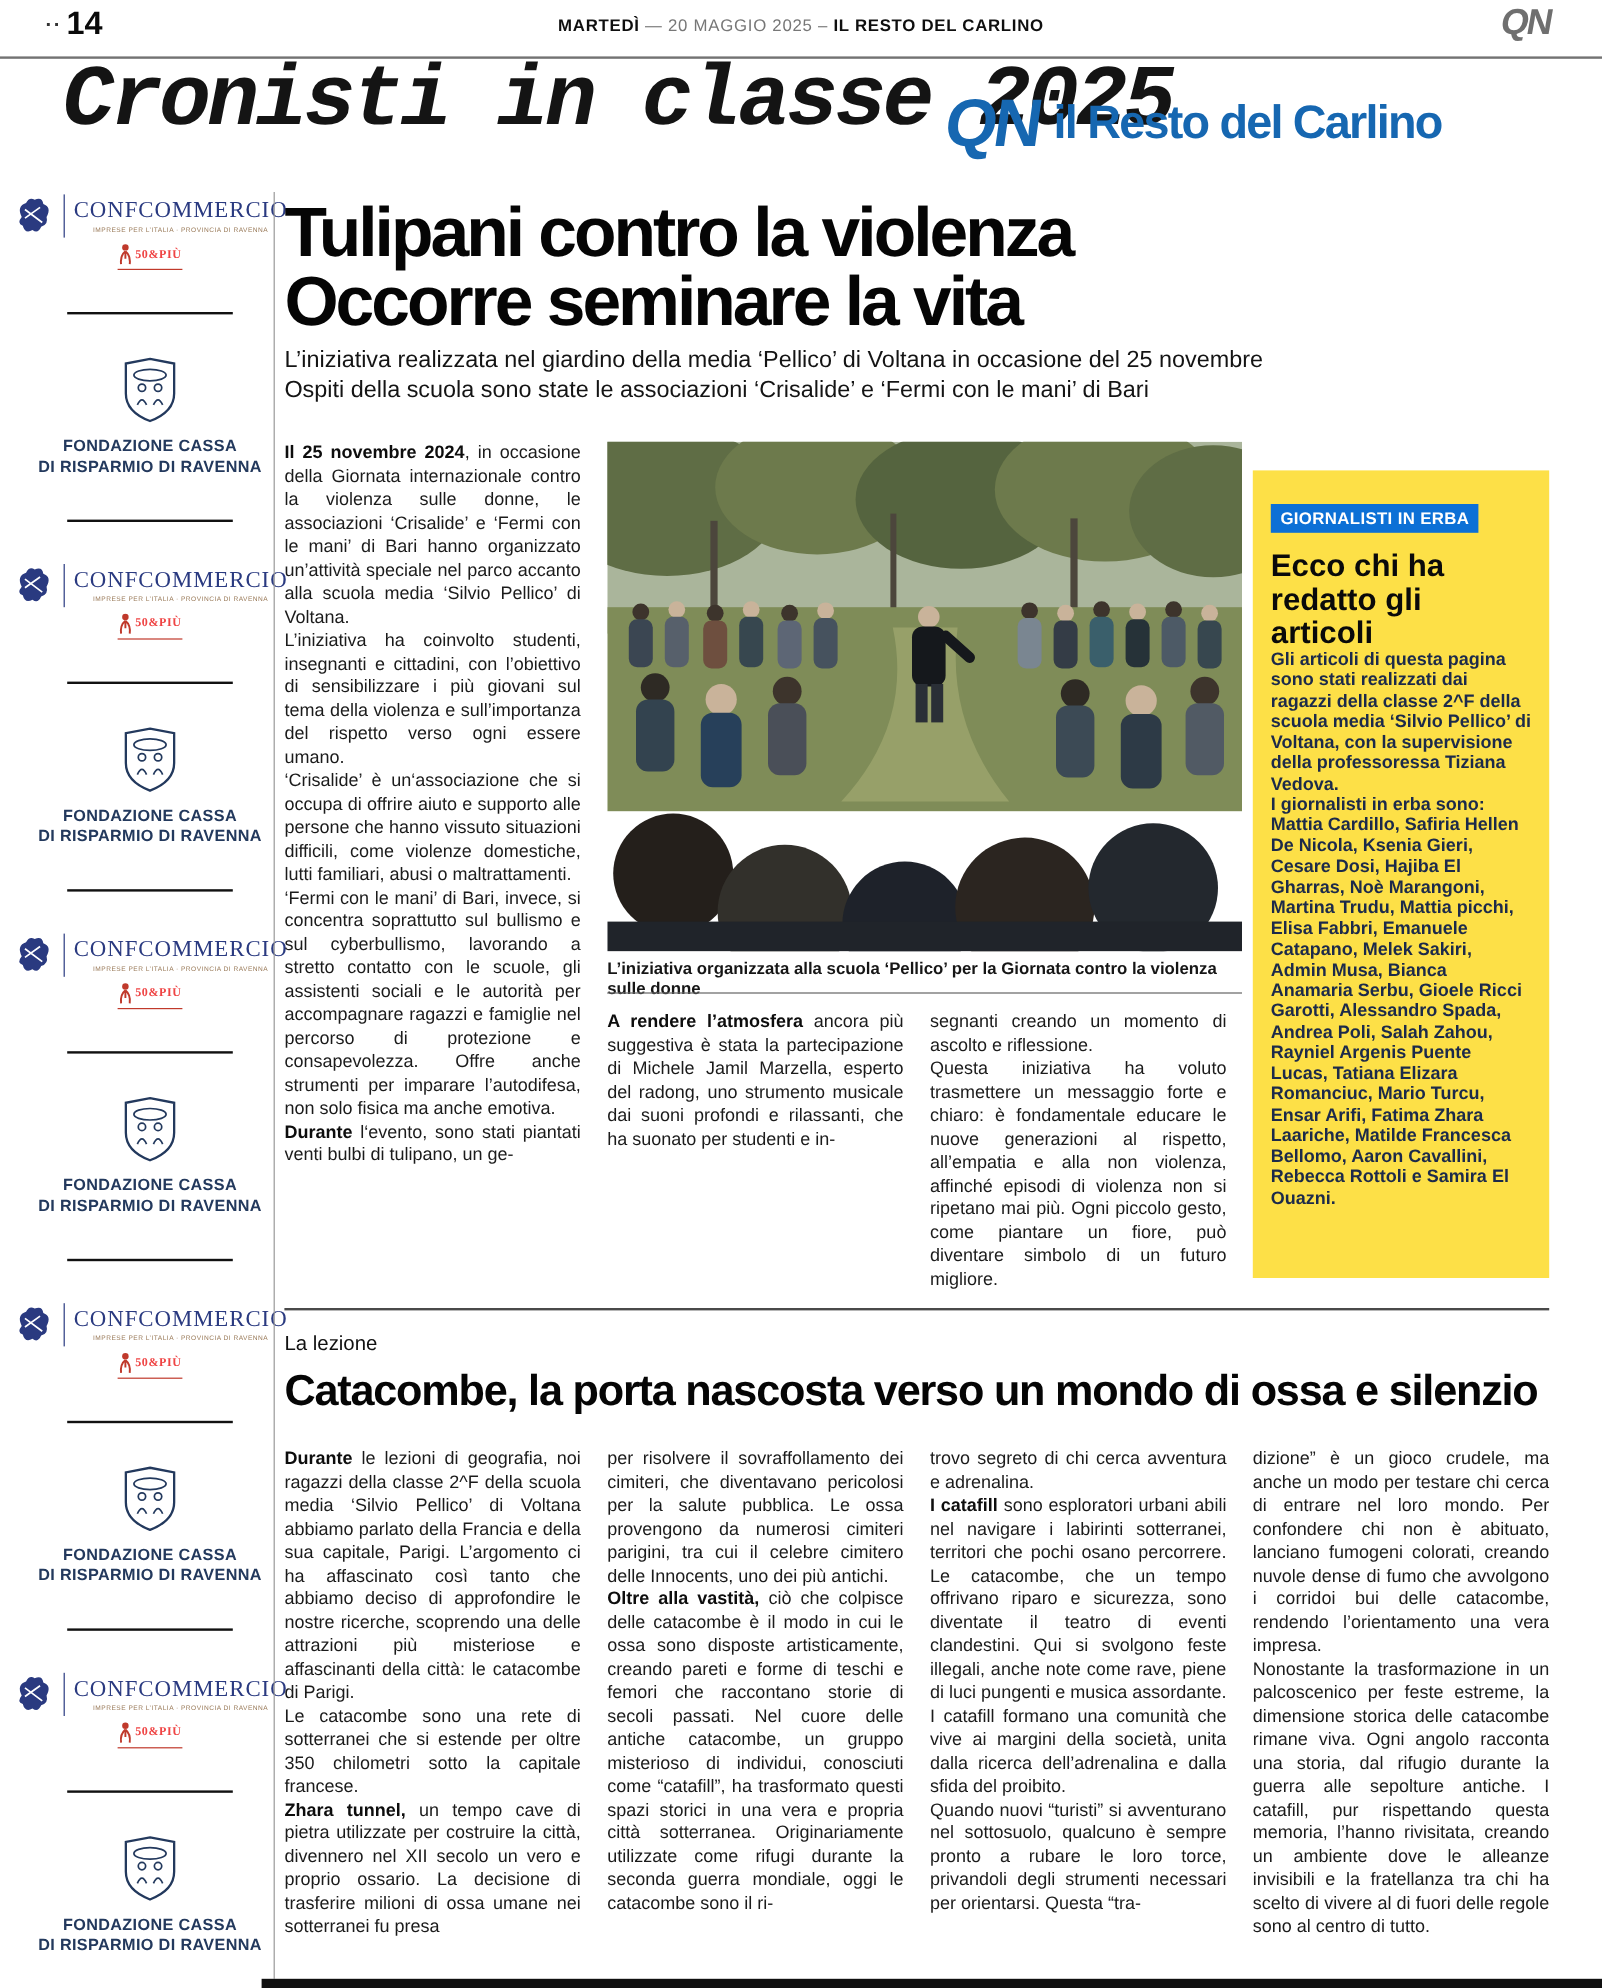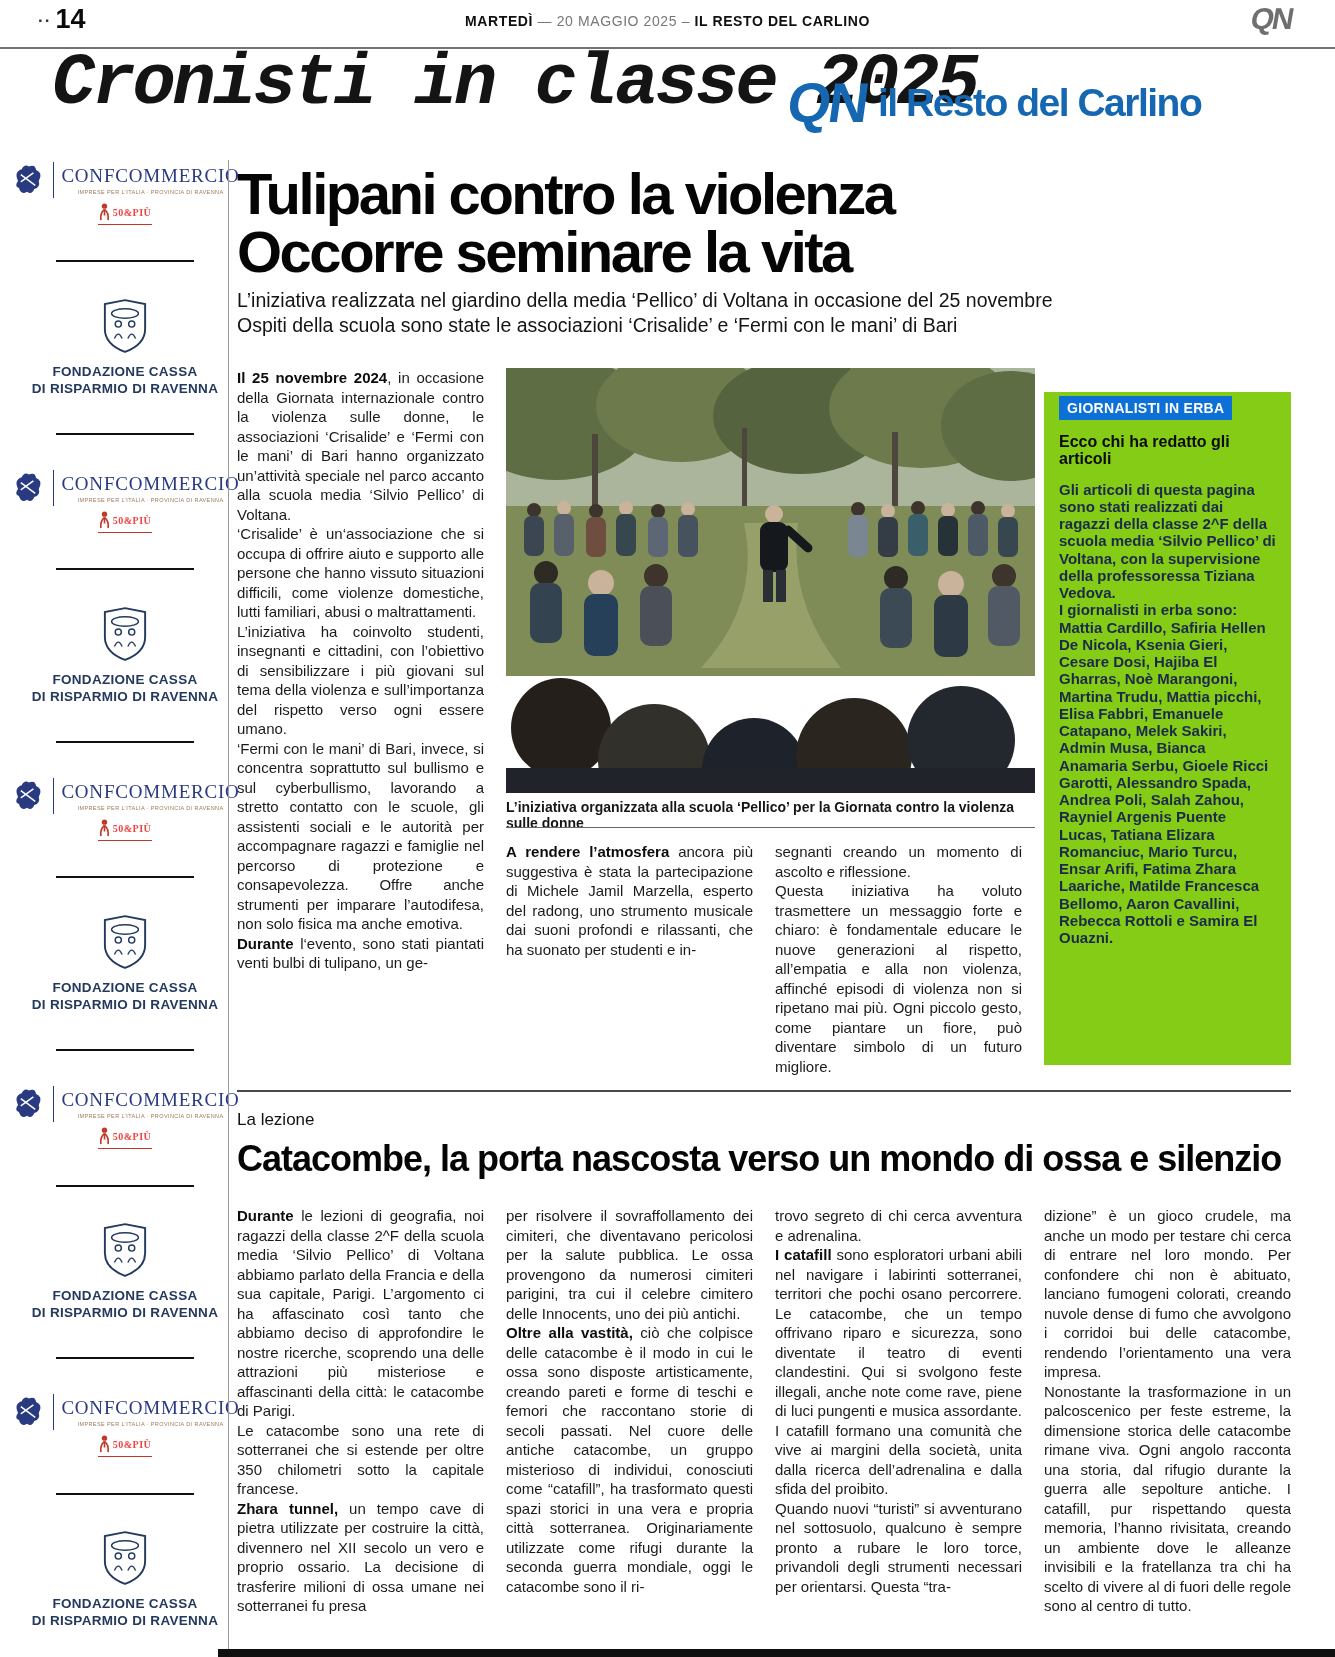--- a/index.html
+++ b/index.html
@@ -50,25 +50,25 @@
   .bodytext p strong{font-weight:bold;color:#0d0d0d;}
   .a1-col1{position:absolute;left:237px;top:368px;width:247px;max-height:714px;overflow:hidden;}
   .a1-photo{position:absolute;left:506px;top:368px;width:529px;height:425px;overflow:hidden;}
   .a1-photo svg{display:block;}
   .a1-caption{position:absolute;left:506px;top:799px;width:529px;font-size:14px;font-weight:bold;color:#161616;}
   .a1-caprule{position:absolute;left:506px;top:827px;width:529px;border-top:1px solid #666;}
   .a1-col2{position:absolute;left:506px;top:842px;width:247px;max-height:245px;overflow:hidden;}
   .a1-col3{position:absolute;left:775px;top:842px;width:247px;max-height:245px;overflow:hidden;}
 
   
-  .infobox{position:absolute;left:1044px;top:392px;width:247px;height:673px;background:#84cc16;
-           box-sizing:border-box;padding:4px 15px;}
+  .infobox{position:absolute;left:1044px;top:392px;width:247px;height:673px;background:#fde047;
+           box-sizing:border-box;padding:28px 15px;}
   .infobox-tag{display:inline-block;background:#0c70d6;color:#ffffff;font-size:14px;font-weight:bold;
                letter-spacing:.3px;padding:4px 8px;}
-  .infobox-title{font-size:16px;font-weight:bold;color:#0a0a0a;line-height:1.08;margin:13px 0 13px;}
+  .infobox-title{font-size:26px;font-weight:bold;color:#0a0a0a;line-height:1.08;margin:13px 0 0;}
   .infobox-body p{margin:0;font-size:15px;line-height:1.15;font-weight:bold;color:#1c2a4a;text-align:left;}
 
   
   .mid-rule{position:absolute;left:237px;top:1090px;width:1054px;border-top:2px solid #4a4a4a;}
   .a2-kicker{position:absolute;left:237px;top:1110px;font-size:17px;color:#111;}
   .a2-headline{position:absolute;left:237px;top:1138px;width:1060px;font-size:36px;font-weight:bold;
                letter-spacing:-1px;color:#050505;white-space:nowrap;}
   .a2-cols{position:absolute;left:237px;top:1206px;width:1054px;height:451px;display:flex;gap:22px;overflow:hidden;}
   .a2-cols .body-col{width:247px;flex:0 0 247px;}
 </style>
@@ -286,22 +286,22 @@
     <div>Tulipani contro la violenza</div>
     <div>Occorre seminare la vita</div>
   </div>
   <div class="a1-standfirst">
     <div>L’iniziativa realizzata nel giardino della media ‘Pellico’ di Voltana in occasione del 25 novembre</div>
     <div>Ospiti della scuola sono state le associazioni ‘Crisalide’ e ‘Fermi con le mani’ di Bari</div>
   </div>
 
   <div class="a1-col1 bodytext">
       <p><strong>Il 25 novembre 2024</strong>, in occasione della Giornata internazionale contro la violenza sulle donne, le associazioni ‘Crisalide’ e ‘Fermi con le mani’ di Bari hanno organizzato un’attività speciale nel parco accanto alla scuola media ‘Silvio Pellico’ di Voltana.</p>
+      <p>L’iniziativa ha coinvolto studenti, insegnanti e cittadini, con l’obiettivo di sensibilizzare i più giovani sul tema della violenza e sull’importanza del rispetto verso ogni essere umano.</p>
       <p>‘Crisalide’ è un‘associazione che si occupa di offrire aiuto e supporto alle persone che hanno vissuto situazioni difficili, come violenze domestiche, lutti familiari, abusi o maltrattamenti.</p>
-      <p>L’iniziativa ha coinvolto studenti, insegnanti e cittadini, con l’obiettivo di sensibilizzare i più giovani sul tema della violenza e sull’importanza del rispetto verso ogni essere umano.</p>
       <p>‘Fermi con le mani’ di Bari, invece, si concentra soprattutto sul bullismo e sul cyberbullismo, lavorando a stretto contatto con le scuole, gli assistenti sociali e le autorità per accompagnare ragazzi e famiglie nel percorso di protezione e consapevolezza. Offre anche strumenti per imparare l’autodifesa, non solo fisica ma anche emotiva.</p>
       <p><strong>Durante</strong> l‘evento, sono stati piantati venti bulbi di tulipano, un ge-</p>
     </div>
 
   <div class="a1-photo">
     <svg width="529" height="425" viewBox="0 0 529 425" preserveAspectRatio="none">
       <rect width="529" height="160" fill="#aab59b"></rect>
       <ellipse cx="50" cy="50" rx="95" ry="62" fill="#5f6d45"></ellipse>
       <ellipse cx="175" cy="38" rx="85" ry="56" fill="#6d7a4c"></ellipse>
       <ellipse cx="295" cy="48" rx="88" ry="58" fill="#55643f"></ellipse>

